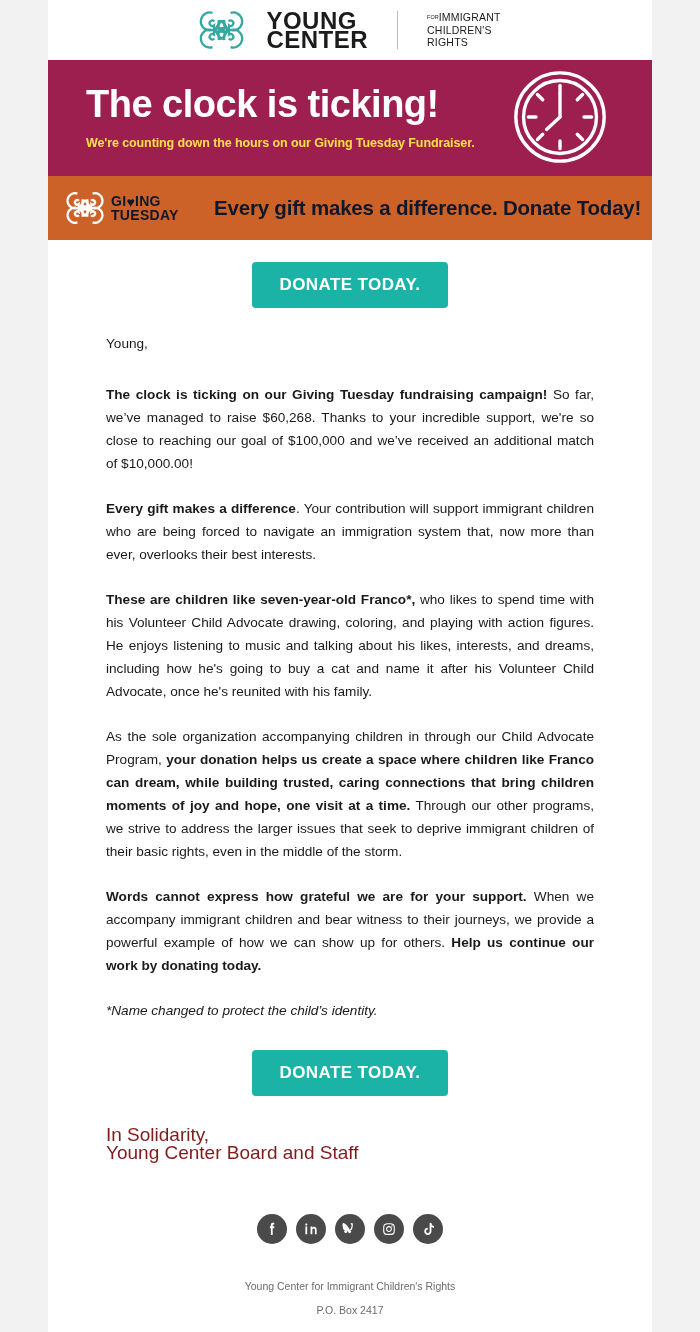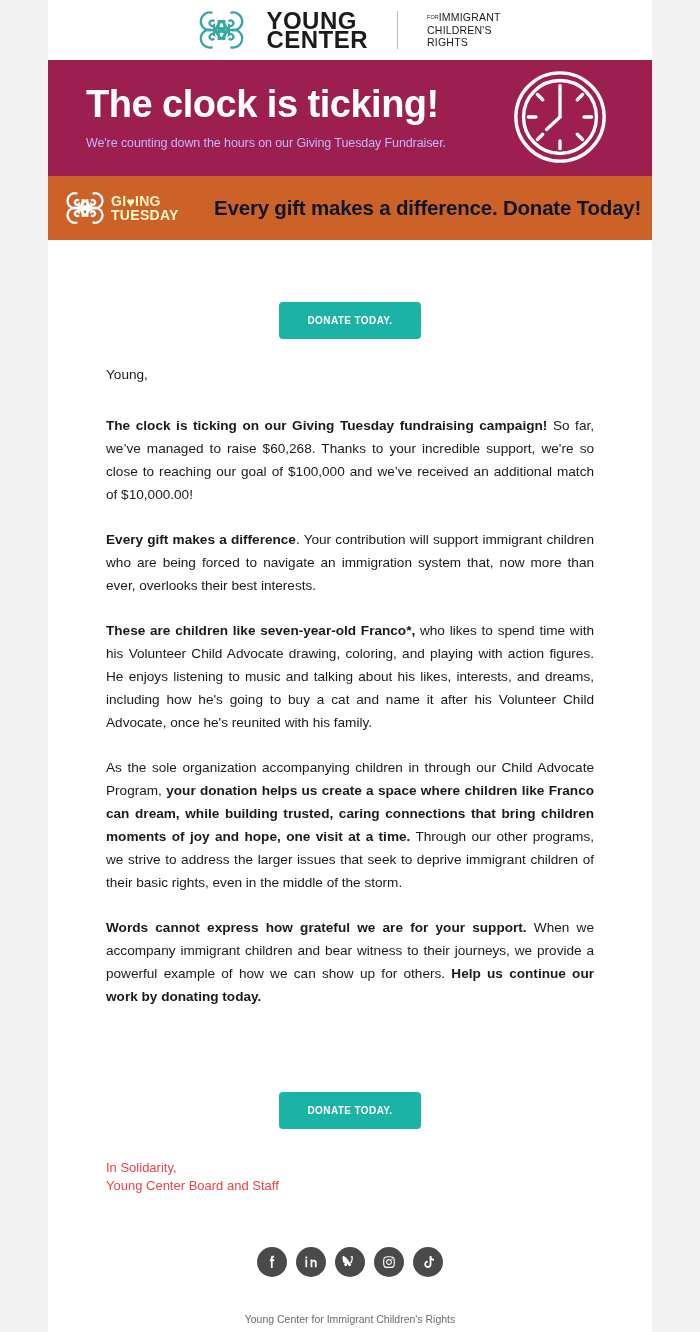--- a/index.html
+++ b/index.html
@@ -38,62 +38,62 @@
     padding: 24px 30px 26px 38px;
     display: flex; align-items: center; justify-content: space-between;
     height: 116px;
   }
   .hero-text { max-width: 440px; }
   .hero-title {
     color: #ffffff; font-weight: bold; font-size: 38px; line-height: 40px;
     letter-spacing: -0.5px; margin-bottom: 12px;
   }
   .hero-sub {
-    color: #c4b5fd; font-weight: normal; font-size: 12.5px; line-height: 15px;
+    color: #fde047; font-weight: bold; font-size: 12.5px; line-height: 15px;
     letter-spacing: -0.1px;
   }
   .clock { width: 96px; height: 96px; flex: none; margin-right: 14px; }
 
   
   .band {
     background: #cd6229; height: 64px;
     display: flex; align-items: center; padding-left: 18px;
   }
   .gt-logo { display: flex; align-items: center; gap: 7px; width: 130px; flex: none; }
   .gt-mark { width: 38px; height: 36px; flex: none; }
-  .gt-type { color: #fef9c3; font-weight: bold; font-size: 14px; line-height: 14.5px; letter-spacing: .3px; }
+  .gt-type { color: #0f172a; font-weight: bold; font-size: 14px; line-height: 14.5px; letter-spacing: .3px; }
   .gt-type .heart { display: inline-block; transform: translateY(1px); }
   .band-text {
     color: #0f172a; font-weight: bold; font-size: 20.5px;
     letter-spacing: -0.2px; margin-left: 18px;
   }
 
   
   .btn-row { display: flex; justify-content: center; }
   .btn-row.top { padding: 22px 0 20px; }
   .btn-row.bottom { padding: 22px 0 26px; }
   .donate-btn {
     background: #1bb3a5; color: #ffffff; border: none; border-radius: 4px;
     font-family: "Liberation Sans", sans-serif;
-    font-weight: bold; font-size: 10px; letter-spacing: .4px;
-    padding: 13px 28px; cursor: pointer; margin-top: 40px;
+    font-weight: bold; font-size: 17px; letter-spacing: .4px;
+    padding: 13px 28px; cursor: pointer;
   }
 
   
   .body { padding: 4px 58px 0 58px; }
   .body p {
     font-size: 13.6px; line-height: 23px; color: #1a1a1a;
     text-align: justify; margin-bottom: 22px;
   }
   .body p.salutation { text-align: left; margin-bottom: 28px; }
   .body p.note { font-style: italic; text-align: left; margin-bottom: 6px; }
   .body p b { font-weight: bold; }
   .signoff {
-    padding: 0 58px; font-size: 13px; line-height: 18px;
-    color: #ef4444; margin-top: 4px;
+    padding: 0 58px; font-size: 19px; line-height: 18px;
+    color: #7f1d1d; margin-top: 4px;
   }
 
   
   .social {
     display: flex; justify-content: center; gap: 9px;
     padding: 52px 0 30px;
   }
   .social a {
     width: 30px; height: 30px; border-radius: 50%;
     background: #4a4a4a; display: flex; align-items: center; justify-content: center;
@@ -190,20 +190,21 @@
     <p><b>The clock is ticking on our Giving Tuesday fundraising campaign!</b><span> So far, we’ve managed to raise $60,268. Thanks to your incredible support, we're so close to reaching our goal of $100,000 and we’ve received an additional match of $10,000.00!</span></p>
 
     <p><b>Every gift makes a difference</b><span>. Your contribution will support immigrant children who are being forced to navigate an immigration system that, now more than ever, overlooks their best interests.</span></p>
 
     <p><b>These are children like seven-year-old Franco*,</b><span> who likes to spend time with his Volunteer Child Advocate drawing, coloring, and playing with action figures. He enjoys listening to music and talking about his likes, interests, and dreams, including how he's going to buy a cat and name it after his Volunteer Child Advocate, once he's reunited with his family.</span></p>
 
     <p><span>As the sole organization accompanying children in through our Child Advocate Program, </span><b>your donation helps us create a space where children like Franco can dream, while building trusted, caring connections that bring children moments of joy and hope, one visit at a time.</b><span> Through our other programs, we strive to address the larger issues that seek to deprive immigrant children of their basic rights, even in the middle of the storm.</span></p>
 
     <p><b>Words cannot express how grateful we are for your support.</b><span> When we accompany immigrant children and bear witness to their journeys, we provide a powerful example of how we can show up for others. </span><b>Help us continue our work by donating today.</b></p>
 
+    <p class="note">*Name changed to protect the child’s identity.</p>
   </div>
 
   <div class="btn-row bottom">
     <button class="donate-btn">DONATE TODAY.</button>
   </div>
 
   <div class="signoff">
     <div>In Solidarity,</div>
     <div>Young Center Board and Staff</div>
   </div>

